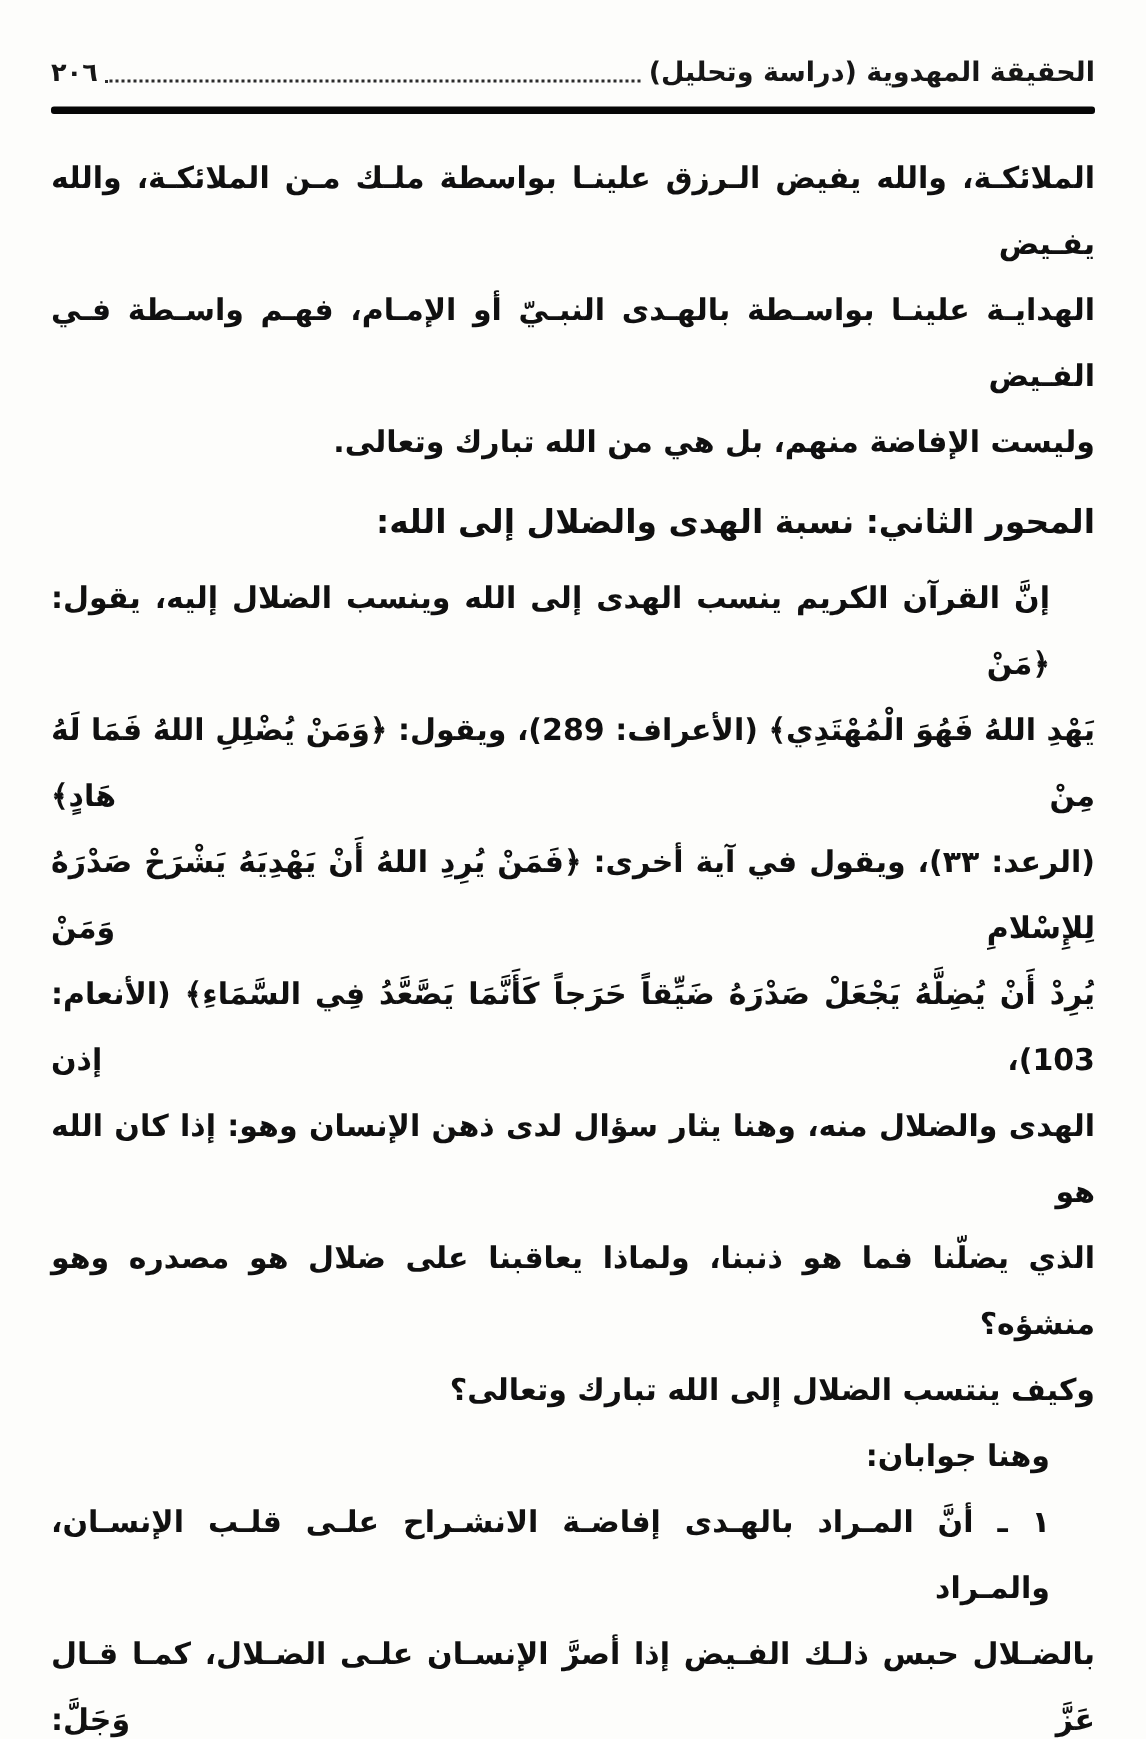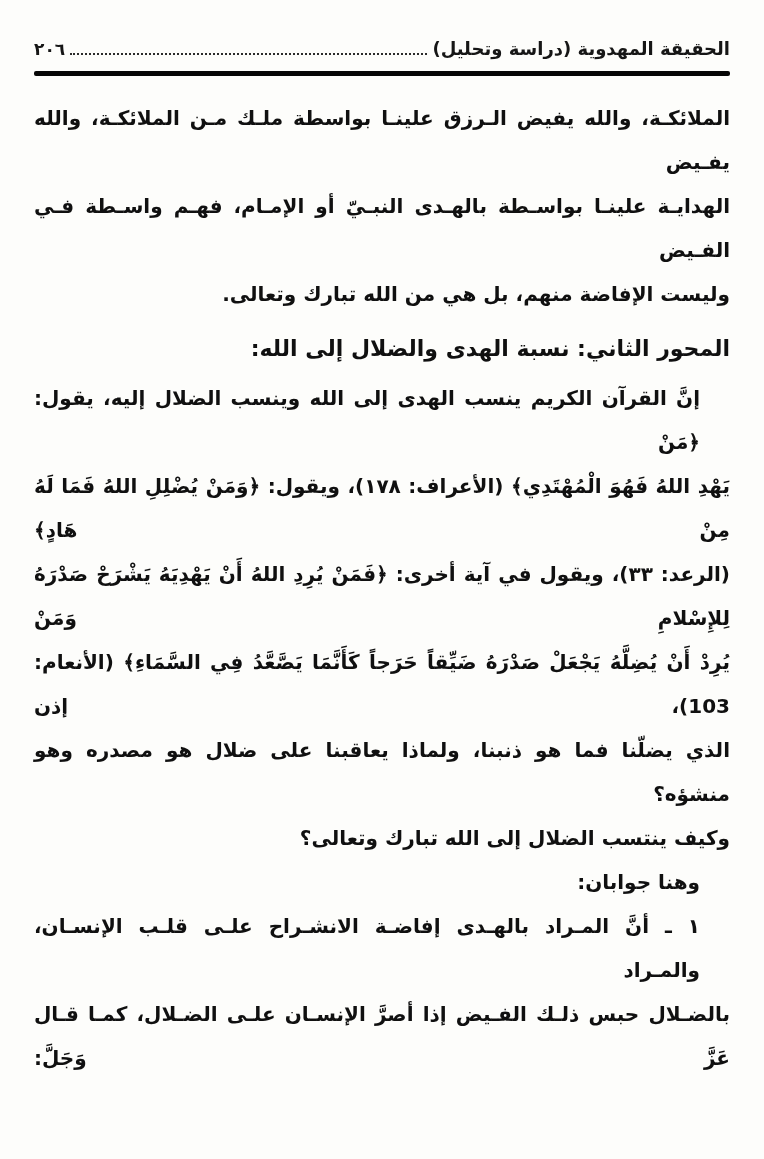--- a/index.html
+++ b/index.html
@@ -75,23 +75,24 @@
 
   <div class="bodytext">
       <div class="para">
         <div class="line">الملائكـة، والله يفيض الـرزق علينـا بواسطة ملـك مـن الملائكـة، والله يفـيض</div>
         <div class="line">الهدايـة علينـا بواسـطة بالهـدى النبـيّ أو الإمـام، فهـم واسـطة فـي الفـيض</div>
         <div class="line end">وليست الإفاضة منهم، بل هي من الله تبارك وتعالى.</div>
       </div>
       <div class="heading">المحور الثاني: نسبة الهدى والضلال إلى الله:</div>
       <div class="para">
         <div class="line ind">إنَّ القرآن الكريم ينسب الهدى إلى الله وينسب الضلال إليه، يقول: ﴿مَنْ</div>
-        <div class="line">يَهْدِ اللهُ فَهُوَ الْمُهْتَدِي﴾ (الأعراف: ١٧٨)، ويقول: ﴿وَمَنْ يُضْلِلِ اللهُ فَمَا لَهُ مِنْ هَادٍ﴾</div>
+        <div class="line">يَهْدِ اللهُ فَهُوَ الْمُهْتَدِي﴾ (الأعراف: 289)، ويقول: ﴿وَمَنْ يُضْلِلِ اللهُ فَمَا لَهُ مِنْ هَادٍ﴾</div>
         <div class="line">(الرعد: ٣٣)، ويقول في آية أخرى: ﴿فَمَنْ يُرِدِ اللهُ أَنْ يَهْدِيَهُ يَشْرَحْ صَدْرَهُ لِلإِسْلامِ وَمَنْ</div>
         <div class="line">يُرِدْ أَنْ يُضِلَّهُ يَجْعَلْ صَدْرَهُ ضَيِّقاً حَرَجاً كَأَنَّمَا يَصَّعَّدُ فِي السَّمَاءِ﴾ (الأنعام: 103)، إذن</div>
+        <div class="line">الهدى والضلال منه، وهنا يثار سؤال لدى ذهن الإنسان وهو: إذا كان الله هو</div>
         <div class="line">الذي يضلّنا فما هو ذنبنا، ولماذا يعاقبنا على ضلال هو مصدره وهو منشؤه؟</div>
         <div class="line end">وكيف ينتسب الضلال إلى الله تبارك وتعالى؟</div>
       </div>
       <div class="para">
         <div class="line end ind">وهنا جوابان:</div>
       </div>
       <div class="para">
         <div class="line ind">١ ـ أنَّ المـراد بالهـدى إفاضـة الانشـراح علـى قلـب الإنسـان، والمـراد</div>
         <div class="line">بالضـلال حبس ذلـك الفـيض إذا أصرَّ الإنسـان علـى الضـلال، كمـا قـال عَزَّ وَجَلَّ:</div>
       </div>

